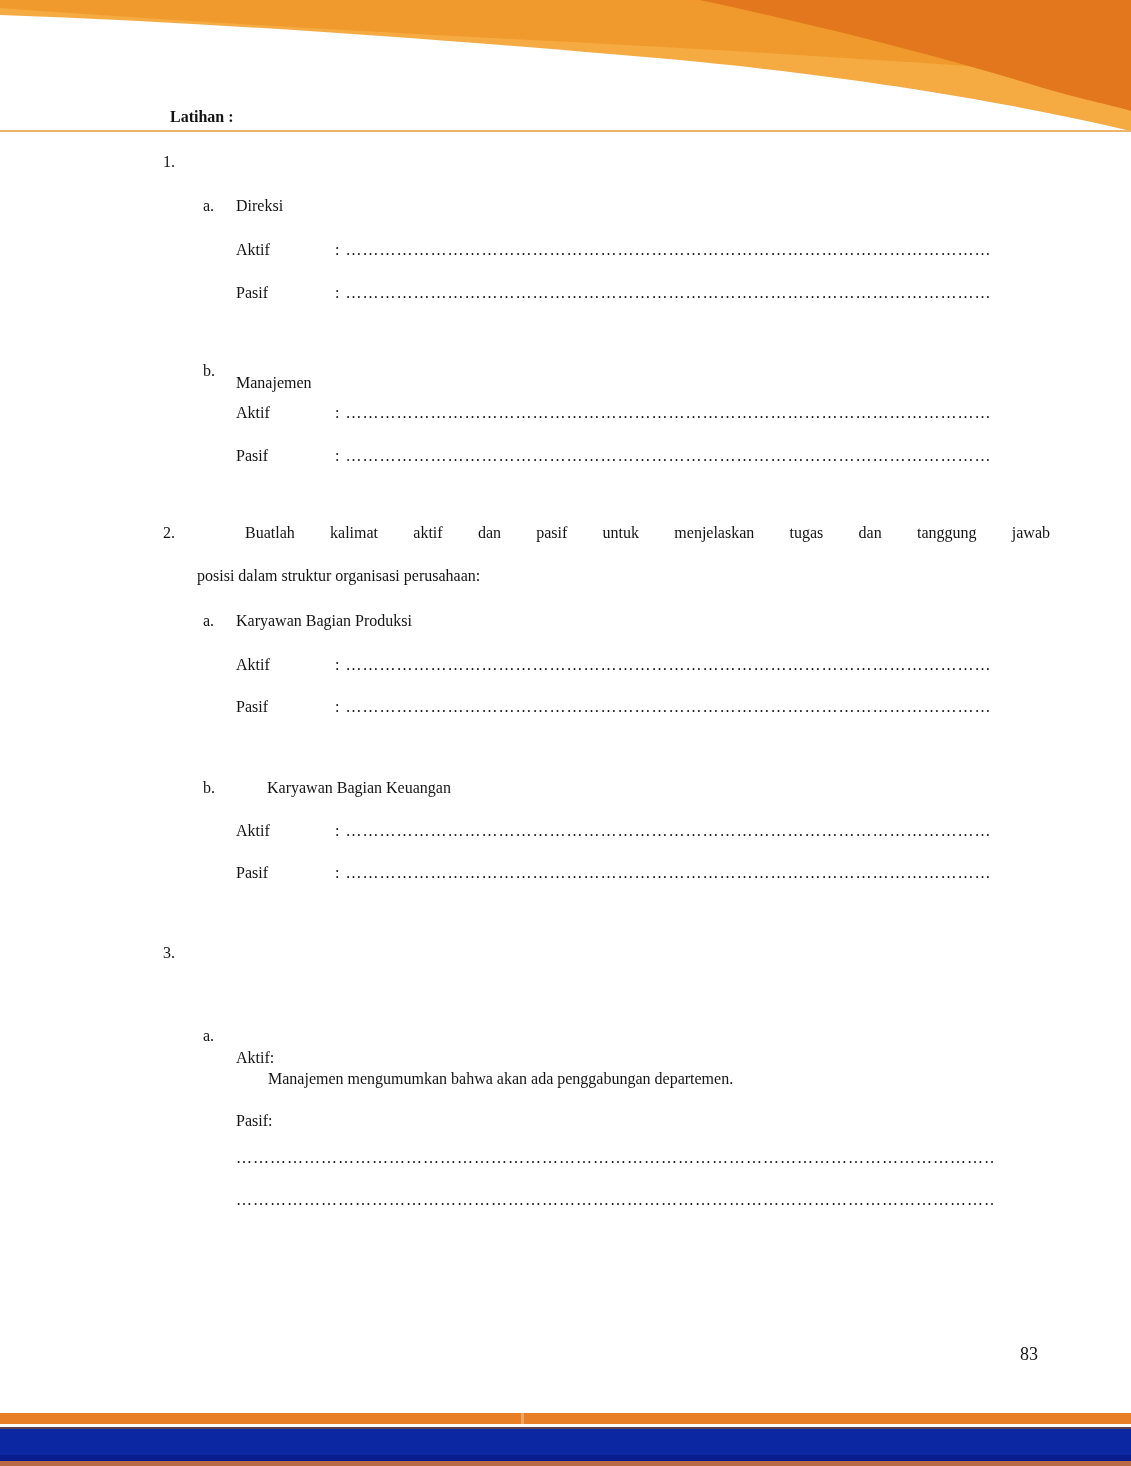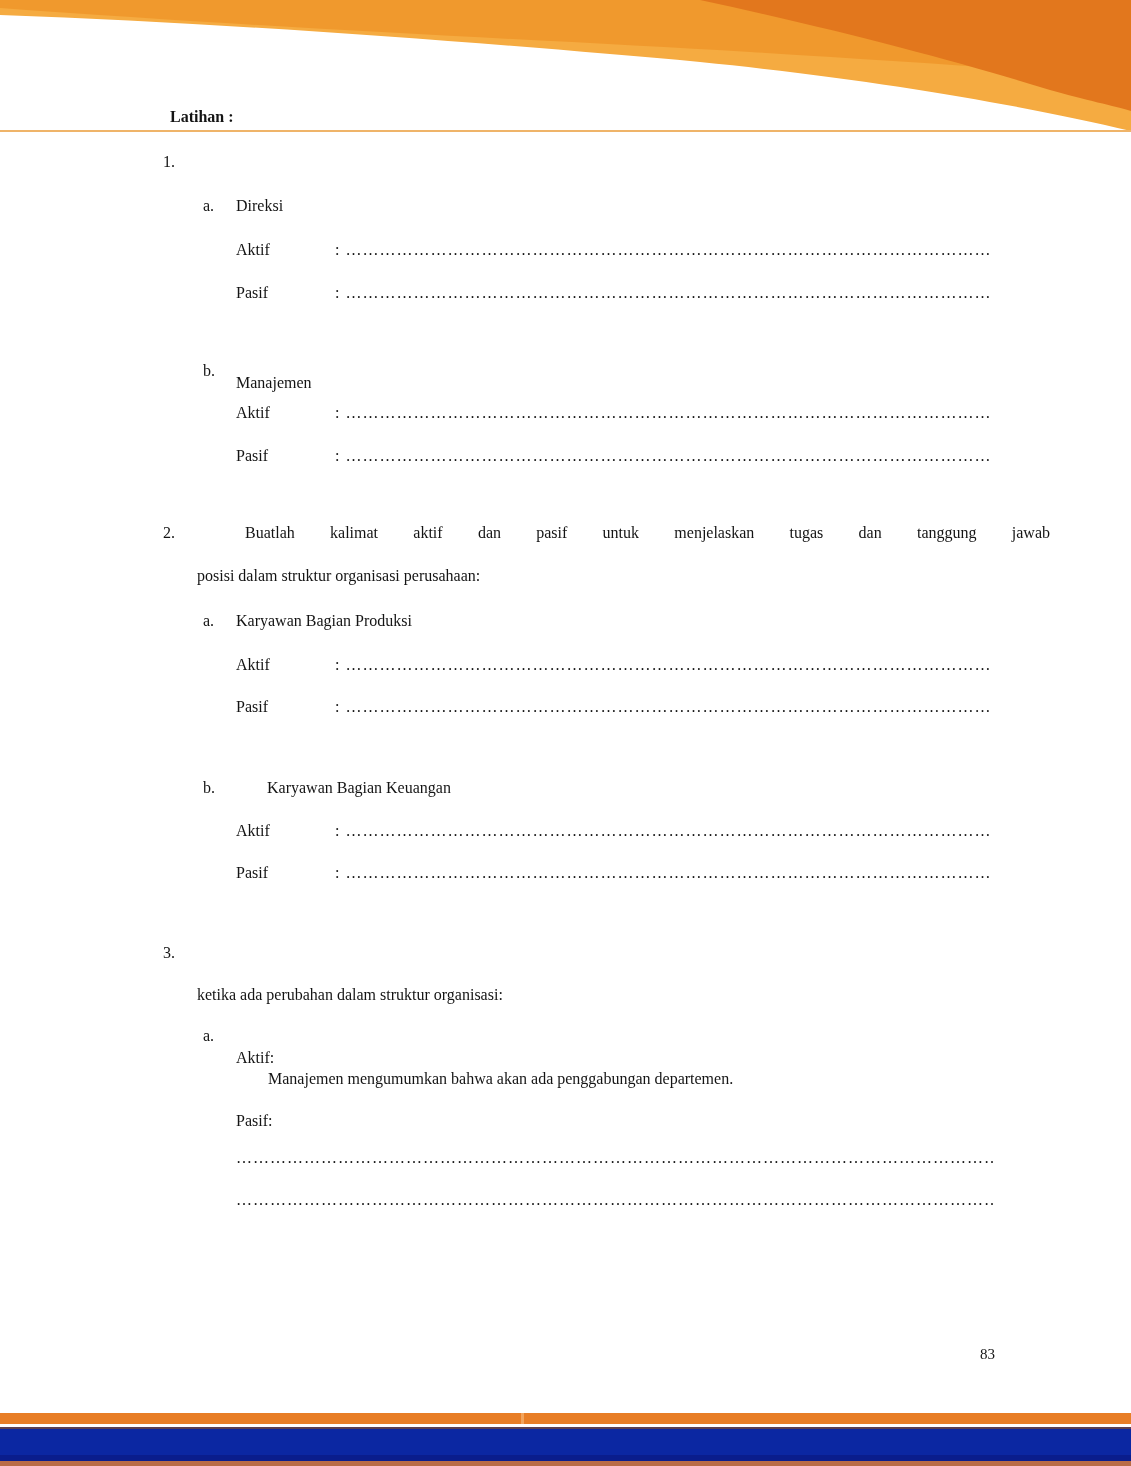--- a/index.html
+++ b/index.html
@@ -51,21 +51,21 @@
     background:#0b27a2;
   }
   .footer-navy{
     position:absolute;left:0;top:1455px;width:1131px;height:6px;
     background:#0a1d8c;
   }
   .footer-sienna{
     position:absolute;left:0;top:1461px;width:1131px;height:5px;
     background:#ba6b46;
   }
-  .pagenum{font-size:15px;}
+  .pagenum{font-size:18px;margin-left:40px;}
 </style>
 </head>
 <body>
 
 <div class="page">
 
   <svg class="header-svg" width="1131" height="132" viewBox="0 0 1131 132">
     <path d="M0,0 L1131,0 L1131,131 C1020,105 880,80 700,62 C500,44 250,24 0,15 Z" fill="#f5ab41"></path>
     <path d="M0,0 L1131,0 L1131,78 C1030,70 900,61 750,52 C550,40 300,30 0,8 Z" fill="#f0992d"></path>
     <path d="M700,0 L1131,0 L1131,111 C1115,106 1085,100 1050,90 C960,62 840,30 700,0 Z" fill="#e2771d"></path>
@@ -110,21 +110,20 @@
   <div class="txt" style="left:203px;top:775px;">b.</div>
   <div class="txt" style="left:236px;top:775px;margin-left:31px;">Karyawan Bagian Keuangan</div>
 
   <div class="txt" style="left:236px;top:818px;">Aktif</div>
   <div class="txt leader" style="left:335px;top:818px;width:657px;">: ………………………………………………………………………………………………………………………………………………………………………………………………</div>
 
   <div class="txt" style="left:236px;top:860px;">Pasif</div>
   <div class="txt leader" style="left:335px;top:860px;width:657px;">: ………………………………………………………………………………………………………………………………………………………………………………………………</div>
 
   <div class="txt" style="left:163px;top:940px;">3.</div>
-  <div class="txt" style="left:197px;top:982px;">ketika ada perubahan dalam struktur organisasi:</div>
 
   <div class="txt" style="left:203px;top:1023px;">a.</div>
   <div class="txt" style="left:236px;top:1045px;">Aktif:</div>
 
   <div class="txt" style="left:236px;top:1066px;margin-left:32px;">Manajemen mengumumkan bahwa akan ada penggabungan departemen.</div>
 
   <div class="txt" style="left:236px;top:1108px;">Pasif:</div>
 
   <div class="txt leader" style="left:236px;top:1145px;width:757px;">……………………………………………………………………………………………………………………………………………………………………………………………………………………</div>
   <div class="txt leader" style="left:236px;top:1187px;width:757px;">……………………………………………………………………………………………………………………………………………………………………………………………………………………</div>

